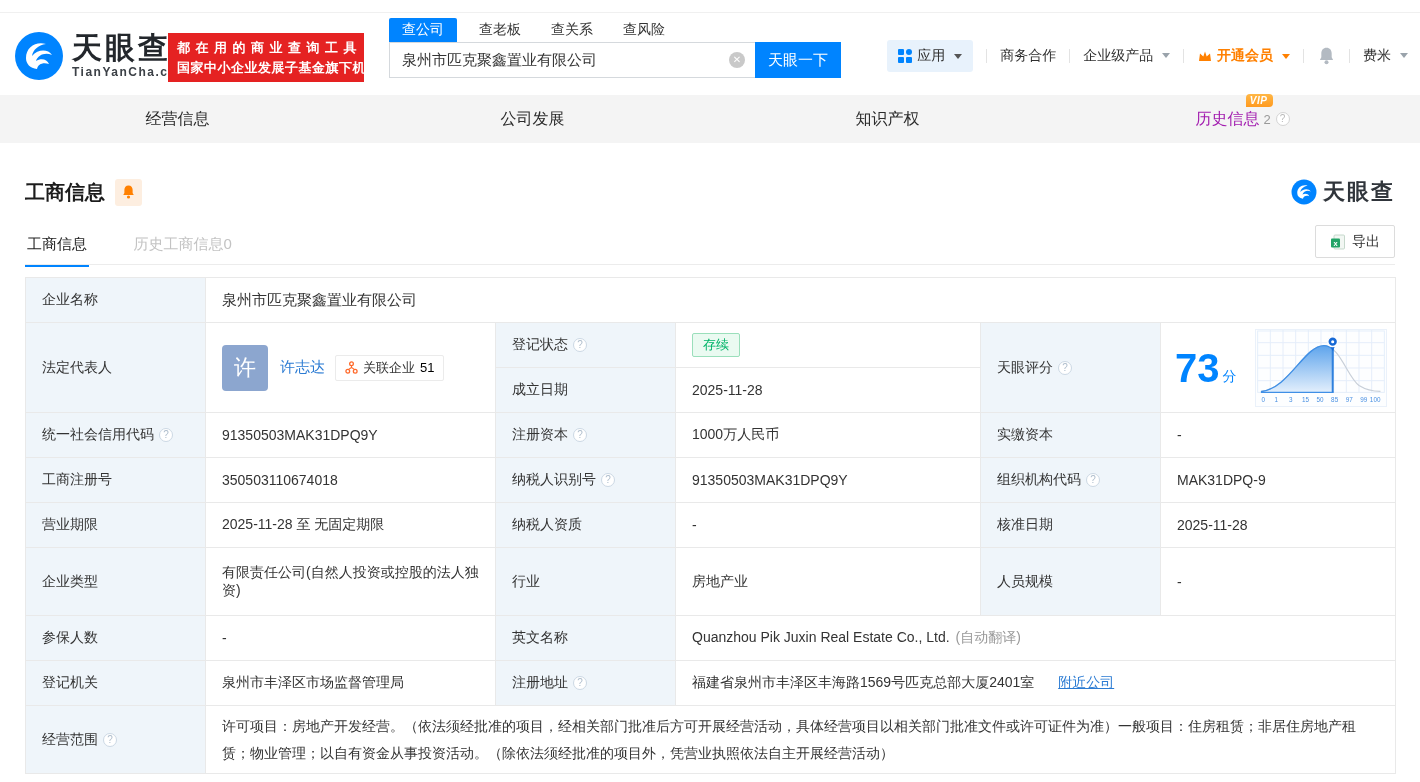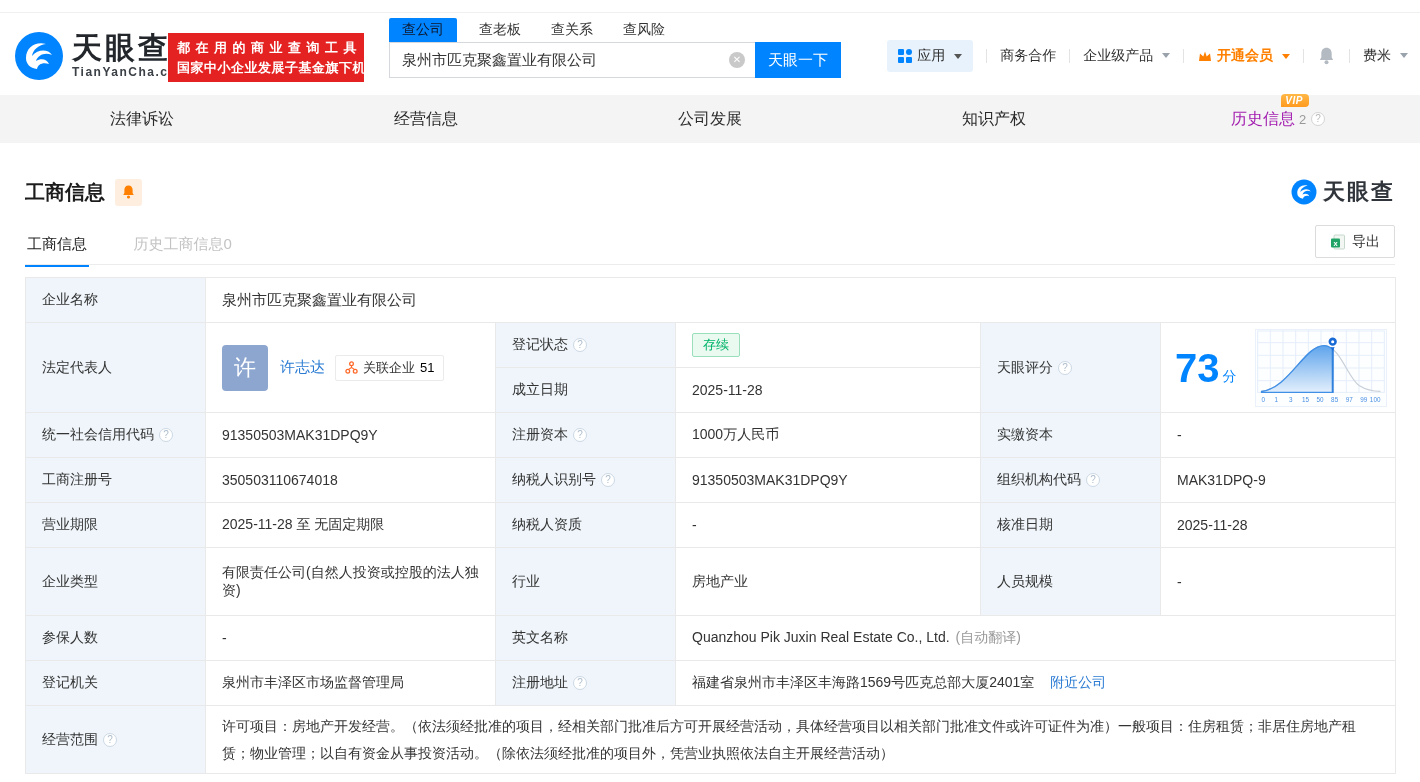--- a/index.html
+++ b/index.html
@@ -18,21 +18,21 @@
   .brand-title { font-size:30px; font-weight:bold; color:#23272c; letter-spacing:3px; line-height:30px; }
   .brand-sub { font-size:12px; font-weight:bold; color:#3c4147; letter-spacing:1.5px; margin-top:2px; }
   .promo { position:absolute; left:168px; top:33px; width:196px; height:49px; background:#e52222;
     color:#fff; font-weight:bold; font-size:13px; padding:5px 8px 0 9px; line-height:20px; }
   .promo-l1 { letter-spacing:5.5px; white-space:nowrap; }
   .promo-l2 { letter-spacing:0.5px; white-space:nowrap; }
 
   .searchbox { position:absolute; left:389px; top:16px; width:452px; }
   .stabs { display:flex; align-items:flex-end; height:26px; }
   .stab { font-size:14px; color:#333; margin-right:26px; padding:3px 2px; cursor:pointer; white-space:nowrap; }
-  .stab.active { background:#0084ff; color:#0f172a; padding:3px 13px; margin-right:20px; border-radius:2px 2px 0 0; }
+  .stab.active { background:#0084ff; color:#ffffff; padding:3px 13px; margin-right:20px; border-radius:2px 2px 0 0; }
   .srow { display:flex; }
   .sinput-wrap { position:relative; width:366px; }
   .sinput { width:100%; height:36px; border:1px solid #d5d9dd; border-right:none; outline:none;
     font-size:15px; color:#333; padding:0 34px 0 12px; font-family:inherit; }
   .clear-ic { position:absolute; right:10px; top:10px; width:16px; height:16px; border-radius:50%;
     background:#c9c9c9; color:#fff; font-size:10px; line-height:16px; text-align:center; cursor:pointer; }
   .sbtn { width:86px; height:36px; background:#0084ff; color:#ffffff; border:none; font-size:15px;
     cursor:pointer; font-family:inherit; }
 
   .hnav { position:absolute; right:12px; top:40px; display:flex; align-items:center; font-size:14px; color:#2f2f2f; }
@@ -175,23 +175,20 @@
     </span>
     <span class="sep"></span>
     <span class="nav-item">
       <span>费米</span>
       <i class="caret gray"></i>
     </span>
   </nav>
 </header>
 
 <nav class="maintabs">
-  <div class="mtab">
-    <span>法律诉讼</span>
-  </div>
   <div class="mtab">
     <span>经营信息</span>
   </div>
   <div class="mtab">
     <span>公司发展</span>
   </div>
   <div class="mtab">
     <span>知识产权</span>
   </div>
   <div class="mtab history">
@@ -380,21 +377,21 @@
     </tr>
 
     <tr class="h45">
       <td class="lbl"><span>登记机关</span></td>
       <td>泉州市丰泽区市场监督管理局</td>
       <td class="lbl">
         <span>注册地址</span><span class="help-ic">?</span>
       </td>
       <td colspan="3">
         <span>福建省泉州市丰泽区丰海路1569号匹克总部大厦2401室</span>
-        <a class="link" style="margin-left:12px;">附近公司</a>
+        <a class="link" style="margin-left:20px;text-decoration:underline;">附近公司</a>
       </td>
     </tr>
 
     <tr class="h68">
       <td class="lbl">
         <span>经营范围</span><span class="help-ic">?</span>
       </td>
       <td colspan="5" class="scope-text">许可项目：房地产开发经营。（依法须经批准的项目，经相关部门批准后方可开展经营活动，具体经营项目以相关部门批准文件或许可证件为准）一般项目：住房租赁；非居住房地产租赁；物业管理；以自有资金从事投资活动。（除依法须经批准的项目外，凭营业执照依法自主开展经营活动）</td>
     </tr>
   </tbody>

